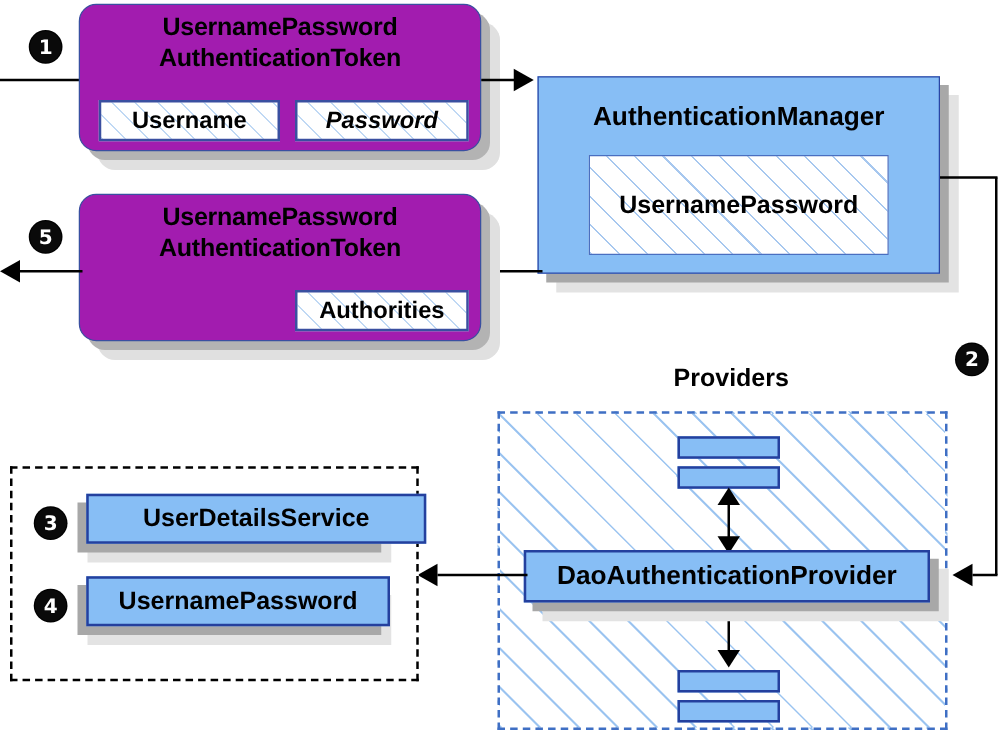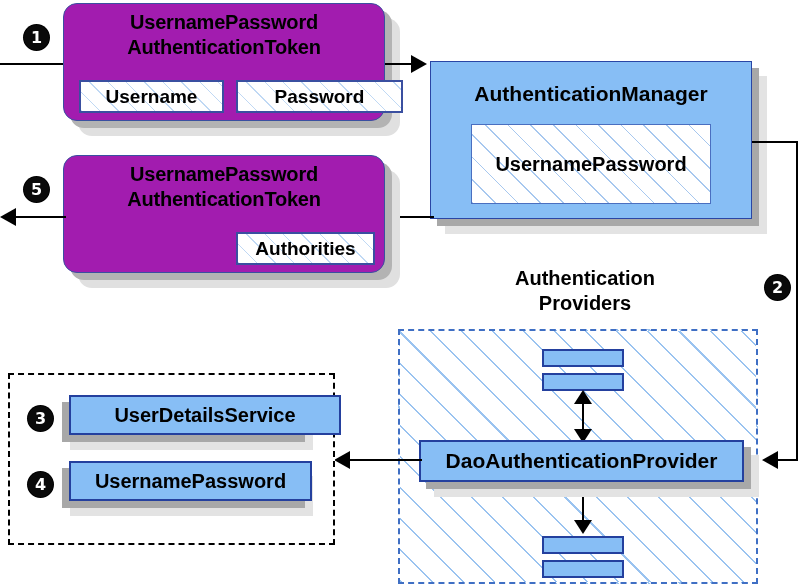--- a/index.html
+++ b/index.html
@@ -186,21 +186,21 @@
 
   <div class="ln-h" style="left:0px; top:63px; width:64px;"></div>
 
   <div class="badge" style="left:24px; top:25px;">1</div>
 
   <div class="token-card-shadow" style="left:70px; top:10px; width:322px; height:118px;"></div>
   <div class="token-card" style="left:63px; top:3px; width:322px; height:118px;">
     <div class="token-title" style="top:6px;">UsernamePassword</div>
     <div class="token-title" style="top:31px;">AuthenticationToken</div>
     <div class="token-slot" style="left:15px; top:76px; width:145px; height:33px;">Username</div>
-    <div class="token-slot" style="left:172px; top:76px; width:167px; height:33px;">Password</div>
+    <div class="token-slot" style="left:172px; top:76px; width:139px; height:33px;font-style:italic;">Password</div>
   </div>
 
   <div class="ln-h" style="left:385px; top:63px; width:34px;"></div>
   <div class="arrow arr-right" style="left:411px; top:55px;"></div>
 
   <div class="box-shadow-r" style="left:437px; top:68px; width:322px; height:158px;"></div>
   <div class="mgr-box" style="left:430px; top:61px; width:322px; height:158px;">
     <div class="mgr-title" style="top:20px;">AuthenticationManager</div>
     <div class="inner-hatch" style="left:40px; top:62px; width:240px; height:80px;">UsernamePassword</div>
   </div>
@@ -219,21 +219,20 @@
   <div class="ln-h" style="left:10px; top:216px; width:56px;"></div>
   <div class="arrow arr-left" style="left:0px; top:208px;"></div>
 
   <div class="ln-v" style="left:796px; top:142px; height:318px;"></div>
   <div class="ln-h" style="left:752px; top:141px; width:46px;"></div>
   <div class="ln-h" style="left:778px; top:459px; width:20px;"></div>
   <div class="arrow arr-left" style="left:762px; top:451px;"></div>
 
   <div class="badge" style="left:765px; top:275px;">2</div>
 
-  <div class="region-title" style="left:470px; top:266px; width:230px;">Authentication</div>
   <div class="region-title" style="left:470px; top:291px; width:230px;">Providers</div>
 
   <div class="providers-region" style="left:398px; top:329px; width:360px; height:255px;">
 
     <div class="mini-bar" style="left:142px; top:18px; width:82px; height:18px;"></div>
     <div class="mini-bar" style="left:142px; top:42px; width:82px; height:18px;"></div>
 
     <div class="mini-bar" style="left:142px; top:205px; width:82px; height:18px;"></div>
     <div class="mini-bar" style="left:142px; top:229px; width:82px; height:18px;"></div>
   </div>

